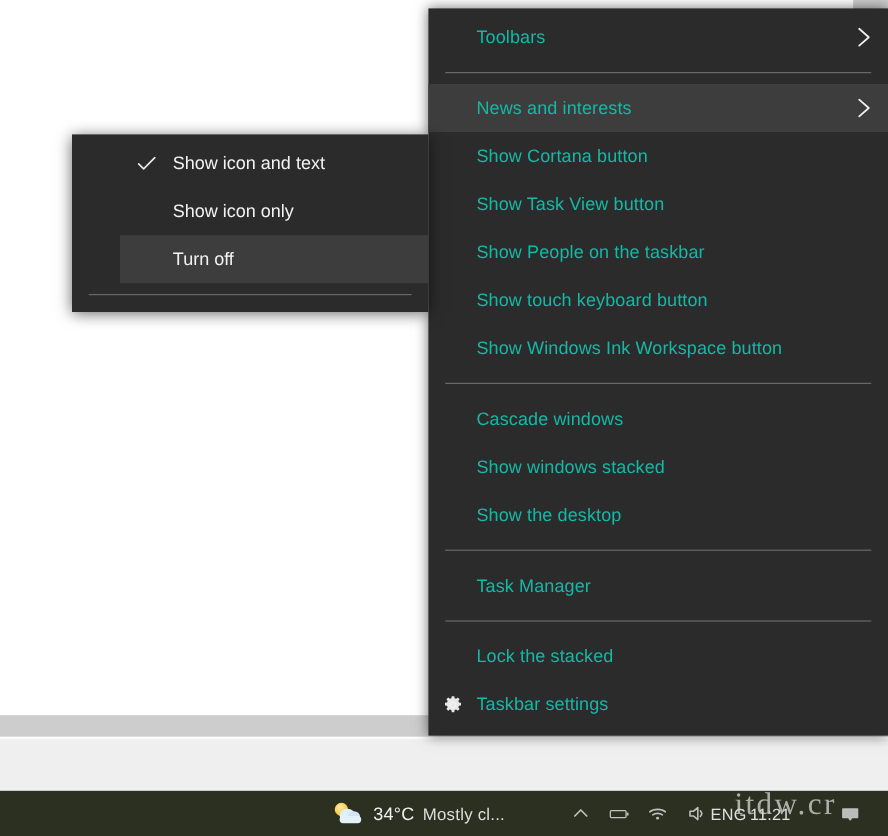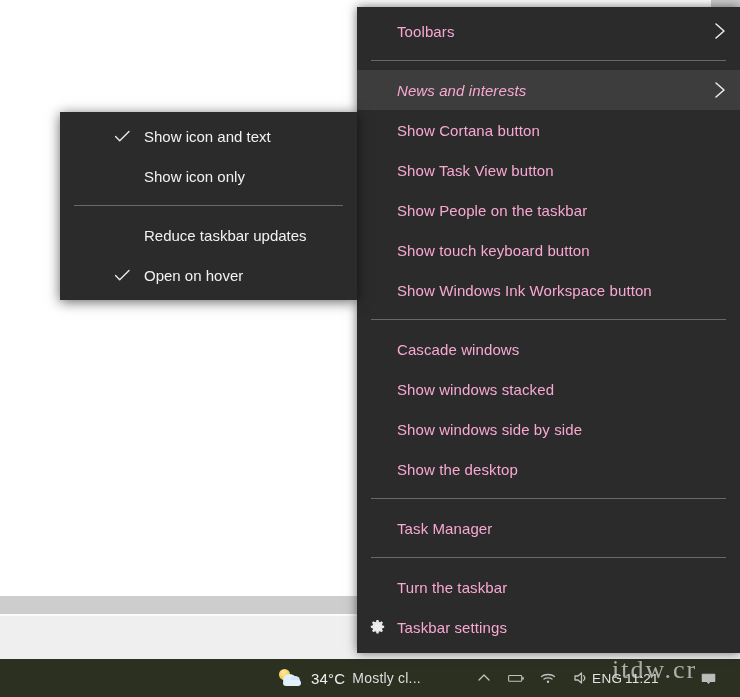--- a/index.html
+++ b/index.html
@@ -181,26 +181,26 @@
     box-shadow: 0 0 10px rgba(0,0,0,.55);
     padding: 0;
   }
   .menu-group { padding: 0; }
   .menu-item {
     display: flex;
     align-items: center;
     height: 40px;
     padding: 0 12px 0 0;
     font-size: 15px;
-    color: #f9a8d4;
+    color: #14b8a6;
     letter-spacing: .1px;
     cursor: default;
     box-sizing: border-box;
   }
-  .menu-item.selected { background: #3d3d3d; font-style: italic; }
+  .menu-item.selected { background: #3d3d3d; }
   .mi-gutter {
     width: 40px;
     min-width: 40px;
     display: flex;
     align-items: center;
     justify-content: center;
   }
   .mi-label { flex: 1; white-space: nowrap; }
   .mi-arrow {
     width: 22px;
@@ -383,44 +383,39 @@
       <span class="mi-label">Cascade windows</span>
       <span class="mi-arrow"></span>
     </div>
     <div class="menu-item">
       <span class="mi-gutter"></span>
       <span class="mi-label">Show windows stacked</span>
       <span class="mi-arrow"></span>
     </div>
     <div class="menu-item">
       <span class="mi-gutter"></span>
-      <span class="mi-label">Show windows side by side</span>
-      <span class="mi-arrow"></span>
-    </div>
-    <div class="menu-item">
-      <span class="mi-gutter"></span>
       <span class="mi-label">Show the desktop</span>
       <span class="mi-arrow"></span>
     </div>
   </div>
   <div class="menu-sep"></div>
 
   <div class="menu-group">
     <div class="menu-item">
       <span class="mi-gutter"></span>
       <span class="mi-label">Task Manager</span>
       <span class="mi-arrow"></span>
     </div>
   </div>
   <div class="menu-sep"></div>
 
   <div class="menu-group">
     <div class="menu-item">
       <span class="mi-gutter"></span>
-      <span class="mi-label">Turn the taskbar</span>
+      <span class="mi-label">Lock the stacked</span>
       <span class="mi-arrow"></span>
     </div>
     <div class="menu-item">
       <span class="mi-gutter">
         <svg class="gear-ico" viewBox="0 0 20 20" fill="#f0f0f0">
           <path d="M10 6.6a3.4 3.4 0 1 0 0 6.8 3.4 3.4 0 0 0 0-6.8zm0 5.1a1.7 1.7 0 1 1 0-3.4 1.7 1.7 0 0 1 0 3.4z"></path>
           <path d="M11.25 1.3h-2.5l-.35 2.05a6.6 6.6 0 0 0-1.38.57L5.3 2.68 3.53 4.45l1.24 1.72a6.6 6.6 0 0 0-.57 1.38L2.15 7.9v2.5l2.05.35c.13.48.33.94.57 1.38L3.53 13.85l1.77 1.77 1.72-1.24c.44.24.9.44 1.38.57l.35 2.05h2.5l.35-2.05c.48-.13.94-.33 1.38-.57l1.72 1.24 1.77-1.77-1.24-1.72c.24-.44.44-.9.57-1.38l2.05-.35V7.9l-2.05-.35a6.6 6.6 0 0 0-.57-1.38l1.24-1.72-1.77-1.77-1.72 1.24a6.6 6.6 0 0 0-1.38-.57L11.25 1.3z" opacity=".96"></path>
         </svg>
       </span>
       <span class="mi-label">Taskbar settings</span>
@@ -439,32 +434,22 @@
         <svg class="check-ico" viewBox="0 0 18 14" fill="none" stroke="#e8e8e8" stroke-width="1.5" stroke-linecap="round" stroke-linejoin="round">
           <polyline points="1.5,7 6,11.5 16,1.5"></polyline>
         </svg>
       </span>
       <span class="sub-label">Show icon and text</span>
     </div>
     <div class="sub-item">
       <span class="sub-gutter"></span>
       <span class="sub-label">Show icon only</span>
     </div>
+    <div class="sub-item selected">
+      <span class="sub-gutter"></span>
+      <span class="sub-label">Turn off</span>
+    </div>
   </div>
 
   <div class="sub-sep"></div>
 
-  <div class="menu-group">
-    <div class="sub-item">
-      <span class="sub-gutter"></span>
-      <span class="sub-label">Reduce taskbar updates</span>
-    </div>
-    <div class="sub-item">
-      <span class="sub-gutter">
-        <svg class="check-ico" viewBox="0 0 18 14" fill="none" stroke="#e8e8e8" stroke-width="1.5" stroke-linecap="round" stroke-linejoin="round">
-          <polyline points="1.5,7 6,11.5 16,1.5"></polyline>
-        </svg>
-      </span>
-      <span class="sub-label">Open on hover</span>
-    </div>
-  </div>
   <div class="sub-pad-bot"></div>
 </div>
 
 </body></html>

